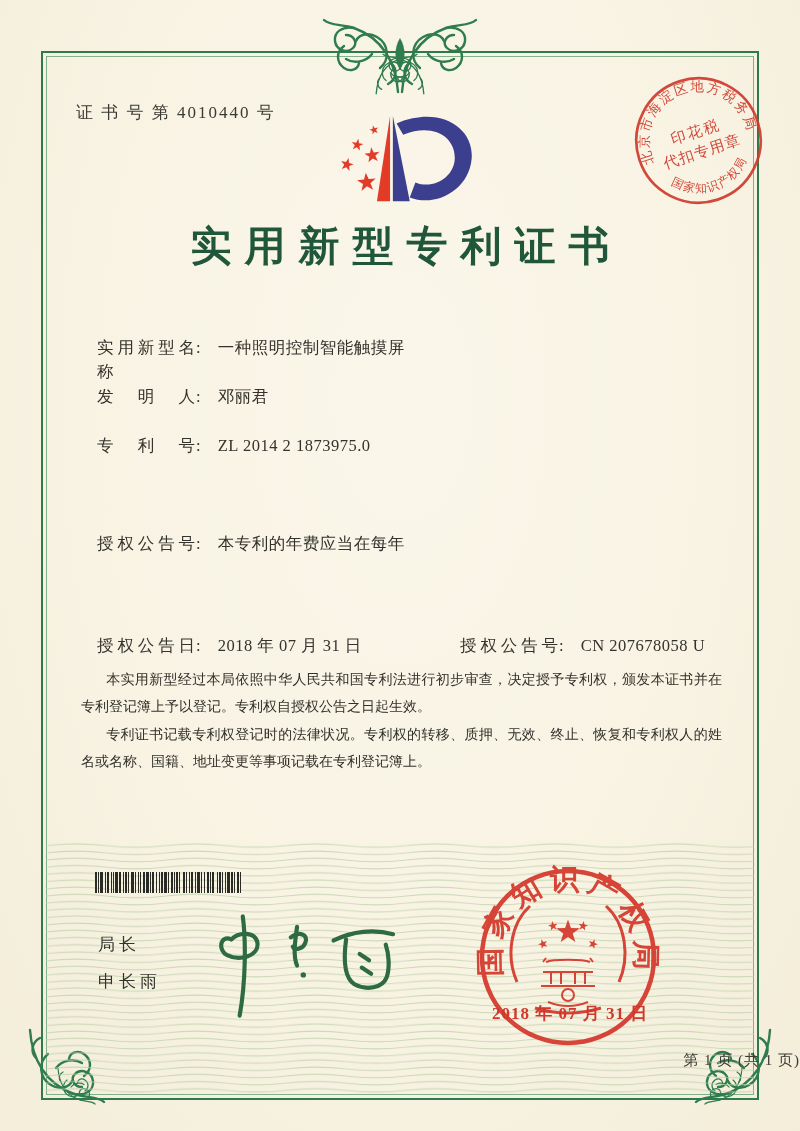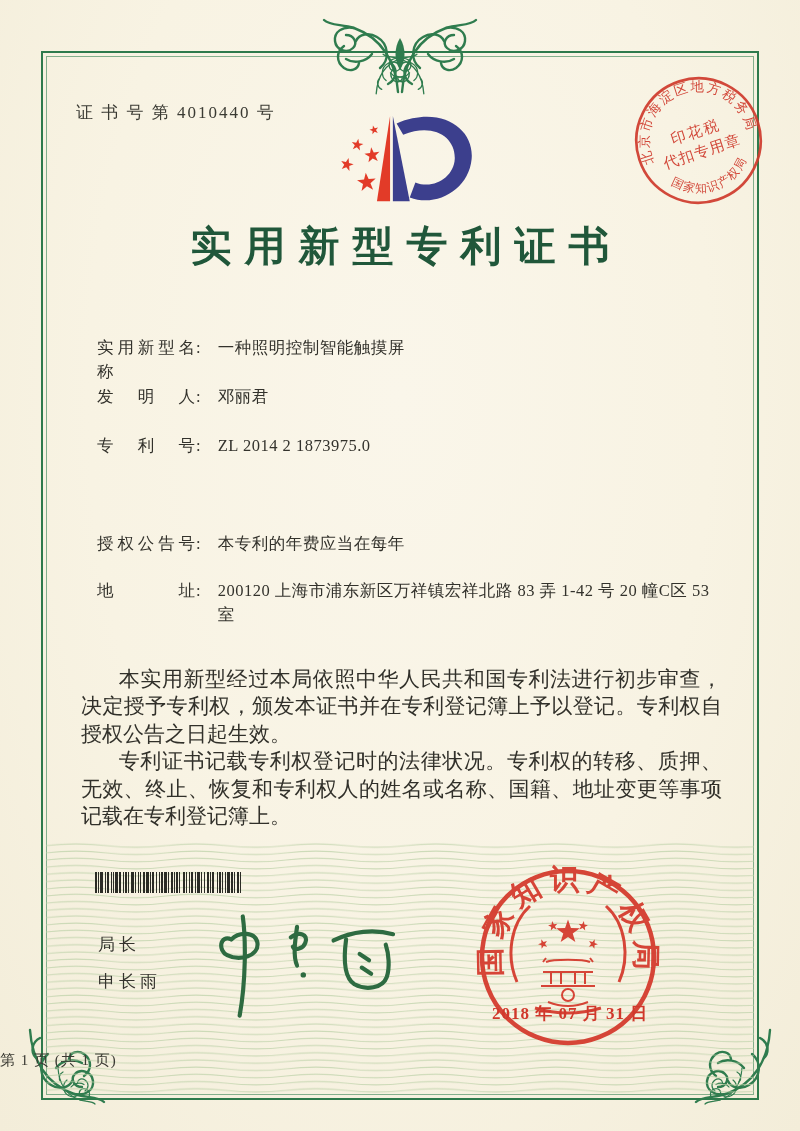--- a/index.html
+++ b/index.html
@@ -24,31 +24,31 @@
   .tax-stamp{position:absolute; left:626px; top:68px; opacity:.92;}
   .title{position:absolute; left:0; top:219px; width:100%; text-align:center;
          font-size:41px; font-weight:bold; color:#20573a; letter-spacing:13px; padding-left:13px; box-sizing:border-box;}
   .frow{position:absolute; left:97px; font-size:16.5px; color:#33322c; line-height:24px;}
   .flabel{display:inline-block; width:98px; text-align:justify; text-align-last:justify; vertical-align:top;}
   .fcolon{display:inline-block; vertical-align:top; margin-left:1px;}
   .fvalue{display:inline-block; margin-left:13px; vertical-align:top; letter-spacing:.5px;}
   .fvalue.wrap{width:492px;}
   .g2{position:absolute; left:363px; top:0; white-space:nowrap;}
   .paras{position:absolute; left:81px; top:666px; width:641px;
-         font-size:21px; line-height:27.4px; text-align:justify; color:#31302a;}
+         font-size:14px; line-height:27.4px; text-align:justify; color:#31302a;}
   .paras p{margin:0; text-indent:1.8em;}
   .barcode{position:absolute; left:95px; top:872px; width:212px; height:21px;
            display:flex; align-items:stretch; overflow:hidden;}
   .barcode span{display:block; height:100%; background:#2b2b25;}
   .sig-label{position:absolute; left:98px; font-size:17px; letter-spacing:4px; color:#35342e;}
   .sig-svg{position:absolute; left:200px; top:908px;}
   .seal{position:absolute; left:473px; top:862px;}
   .seal-date{position:absolute; left:492px; top:1002px; font-size:17px; font-weight:bold;
              color:#d0382b; letter-spacing:1px;}
-  .footer{position:absolute; left:0; top:1051px; width:100%; text-align:left;
+  .footer{position:absolute; left:0; top:1051px; width:100%; text-align:right;
           font-size:15px; letter-spacing:1px; color:#3a3a33;}
 </style>
 </head>
 <body>
 
 <div class="page">
 
   <svg width="0" height="0" style="position:absolute">
     <defs>
       <path id="star" d="M0,-10 L2.35,-3.24 L9.51,-3.09 L3.8,1.24 L5.88,8.09 L0,4 L-5.88,8.09 L-3.8,1.24 L-9.51,-3.09 L-2.35,-3.24 Z"></path>
@@ -149,23 +149,27 @@
     <span class="fvalue">邓丽君</span>
   </div>
   <div class="frow" style="top:434px;">
     <span class="flabel">专利号</span><span class="fcolon">:</span>
     <span class="fvalue">ZL 2014 2 1873975.0</span>
   </div>
   <div class="frow" style="top:532px;">
     <span class="flabel">授权公告号</span><span class="fcolon">:</span>
     <span class="fvalue">本专利的年费应当在每年</span>
   </div>
-  <div class="frow" style="top:579px;">
-    <span class="flabel">地址</span><span class="fcolon">:</span>
-    <span class="fvalue wrap">200120  上海市浦东新区万祥镇宏祥北路 83 弄 1-42 号 20 幢C区 53 室</span>
+  <div class="frow" style="top:634px; width:622px;">
+    <span class="flabel">授权公告日</span><span class="fcolon">:</span>
+    <span class="fvalue">2018 年 07 月 31 日</span>
+    <span class="g2">
+      <span class="flabel">授权公告号</span><span class="fcolon">:</span>
+      <span class="fvalue">CN 207678058 U</span>
+    </span>
   </div>
 
   <div class="paras">
     <p>本实用新型经过本局依照中华人民共和国专利法进行初步审查，决定授予专利权，颁发本证书并在专利登记簿上予以登记。专利权自授权公告之日起生效。</p>
     <p>专利证书记载专利权登记时的法律状况。专利权的转移、质押、无效、终止、恢复和专利权人的姓名或名称、国籍、地址变更等事项记载在专利登记簿上。</p>
   </div>
 
   <div class="barcode" id="barcode">
       <span style="width: 2px; flex: 0 0 2px;"></span>
       <span style="width: 1px; flex: 0 0 1px; background: transparent;"></span>

